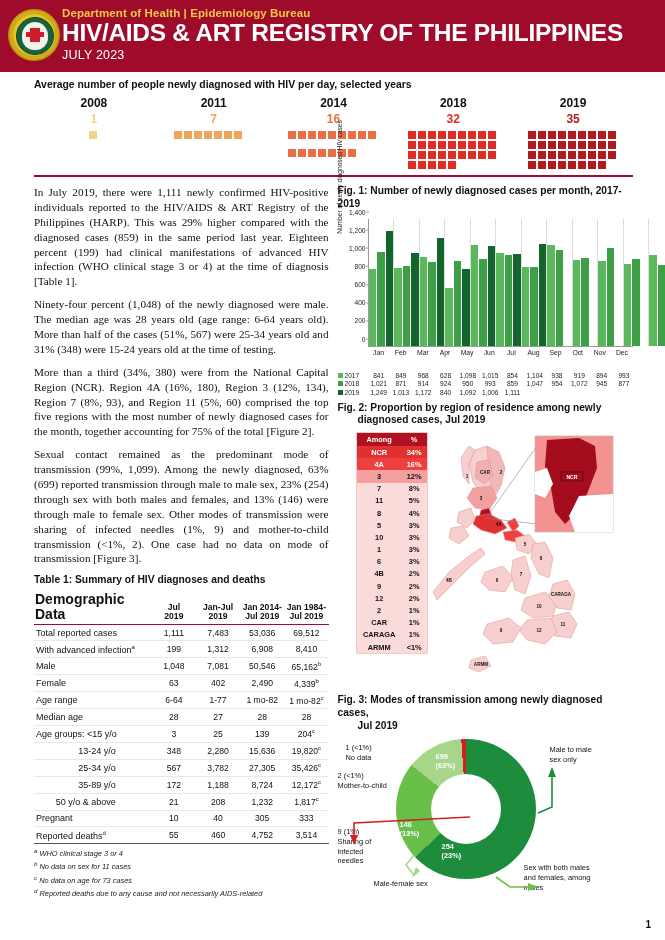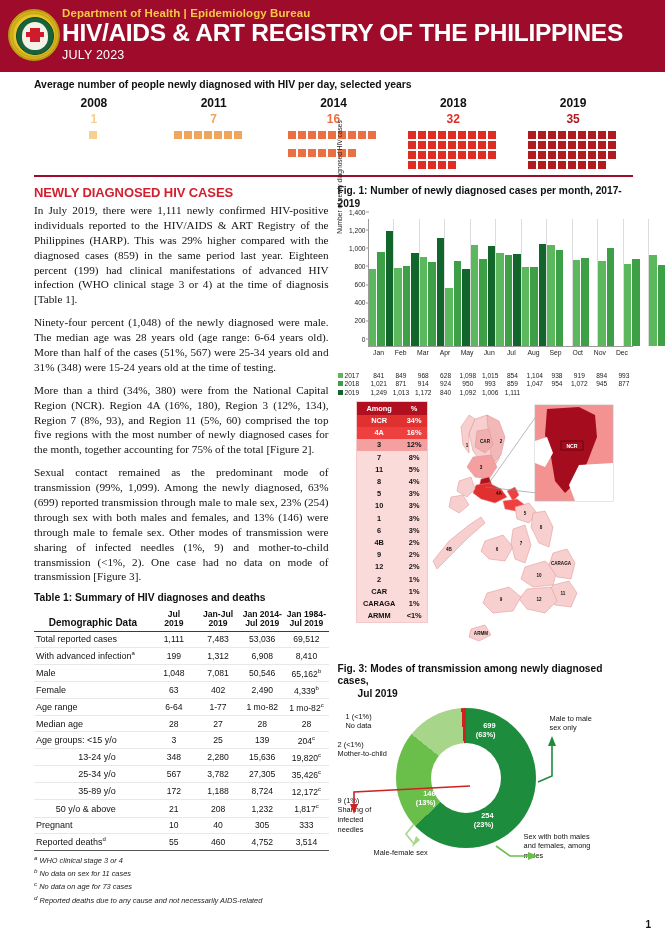--- a/index.html
+++ b/index.html
@@ -103,21 +103,21 @@
   .tbl-cap {
     font-family:"Liberation Sans", sans-serif;
     font-weight:bold; font-size:10.3px; color:#111;
     margin:3px 0 4px 0;
   }
 
   
   table.t1 { width:100%; border-collapse:collapse; font-family:"Liberation Sans", sans-serif; }
   table.t1 th, table.t1 td { font-size:8.6px; padding:2.6px 1px; color:#111; }
   table.t1 thead th { font-weight:bold; text-align:center; line-height:1.05; vertical-align:bottom; }
-  table.t1 thead th.lab { text-align:center; font-size:10px; }
+  table.t1 thead th.lab { text-align:left; font-size:14px; }
   table.t1 thead tr { border-bottom:1.6px solid #9e0b2b; }
   table.t1 tbody td { text-align:center; border-bottom:.4px solid #e8e8e8; }
   table.t1 tbody td.lab { text-align:left; padding-left:2px; font-size:9px; }
   table.t1 tbody td.indent { text-align:right; padding-right:36px; font-size:9px;}
   table.t1 tbody tr.last td { border-bottom:1.1px solid #555; }
   sup.fn { font-size:6px; }
   .fnotes {
     margin-top:3px; font-size:7.4px; line-height:1.45;
     font-family:"Liberation Sans", sans-serif; font-style:italic; color:#222;
   }
@@ -182,21 +182,21 @@
   }
   
   .fig3wrap { position:relative; height:168px; margin-top:3px; }
   .donutbox { position:absolute; left:58px; top:4px; width:140px; height:140px; }
   .donut { width:140px; height:140px; border-radius:50%; }
   .donut-hole {
     position:absolute; left:35px; top:35px; width:70px; height:70px;
     border-radius:50%; background:#fff;
   }
   .dlab { position:absolute; font-family:"Liberation Sans", sans-serif; font-size:7.4px;
-          color:#fff; font-weight:bold; text-align:right; line-height:1.2; }
+          color:#fff; font-weight:bold; text-align:left; line-height:1.2; }
   .note { position:absolute; font-family:"Liberation Sans", sans-serif; font-size:7.4px;
           color:#111; line-height:1.3; }
   .arrow { position:absolute; }
 
   .pageno {
     position:absolute; right:14px; bottom:10px;
     font-family:"Liberation Sans", sans-serif; font-weight:bold; font-size:10px; color:#111;
   }
 </style>
 </head>
@@ -338,21 +338,20 @@
           <span class="sq" style="background: rgb(176, 27, 32);"></span>
         </div>
       </div>
     </div>
 </div>
 <div class="rule"></div>
 
 <div class="cols">
 
   <div class="colL">
-    <div class="sec-head">NEWLY DIAGNOSED HIV CASES</div>
     <p class="body">In July 2019, there were 1,111 newly confirmed HIV-positive individuals reported to the HIV/AIDS &amp; ART Registry of the Philippines (HARP). This was 29% higher compared with the diagnosed cases (859) in the same period last year. Eighteen percent (199) had clinical manifestations of advanced HIV infection (WHO clinical stage 3 or 4) at the time of diagnosis [Table 1].</p>
     <p class="body">Ninety-four percent (1,048) of the newly diagnosed were male. The median age was 28 years old (age range: 6-64 years old). More than half of the cases (51%, 567) were 25-34 years old and 31% (348) were 15-24 years old at the time of testing.</p>
     <p class="body">More than a third (34%, 380) were from the National Capital Region (NCR). Region 4A (16%, 180), Region 3 (12%, 134), Region 7 (8%, 93), and Region 11 (5%, 60) comprised the top five regions with the most number of newly diagnosed cases for the month, together accounting for 75% of the total [Figure 2].</p>
     <p class="body">Sexual contact remained as the predominant mode of transmission (99%, 1,099). Among the newly diagnosed, 63% (699) reported transmission through male to male sex, 23% (254) through sex with both males and females, and 13% (146) were through male to female sex. Other modes of transmission were sharing of infected needles (1%, 9) and mother-to-child transmission (&lt;1%, 2). One case had no data on mode of transmission [Figure 3].</p>
 
     <div class="tbl-cap">Table 1: Summary of HIV diagnoses and deaths</div>
     <table class="t1">
       <thead>
         <tr id="t1-head">
             <th class="lab" style="width: 40%;">Demographic Data</th>
@@ -612,20 +611,24 @@
             <span>1,111</span>
             <span></span>
             <span></span>
             <span></span>
             <span></span>
             <span></span>
           </div>
         </div>
       </div>
 
+    <div class="fig-cap" style="margin-top:6px;">
+      <span>Fig. 2: Proportion by region of residence among newly</span>
+      <span class="ind">diagnosed cases, Jul 2019</span>
+    </div>
     <div class="fig2wrap">
       <table class="regions">
         <thead>
           <tr>
             <th>Among</th>
             <th>%</th>
           </tr>
         </thead>
         <tbody id="fig2-body">
             <tr style="background: rgb(224, 48, 48);">

